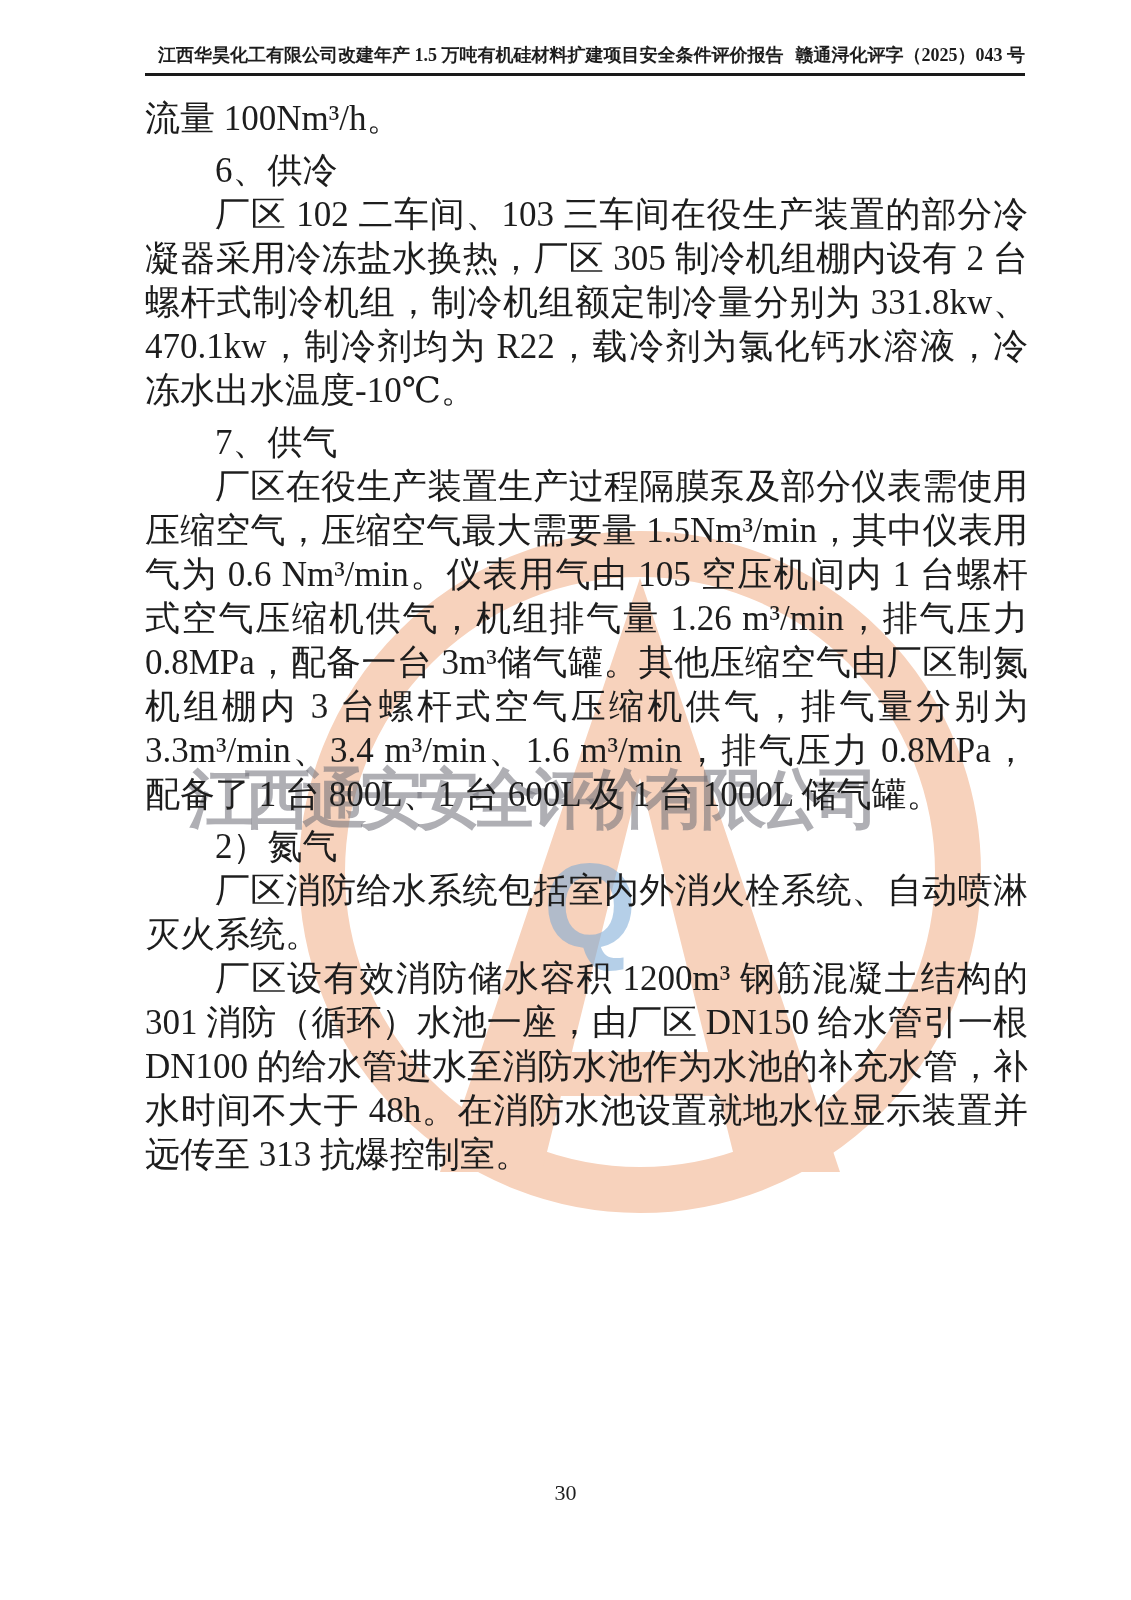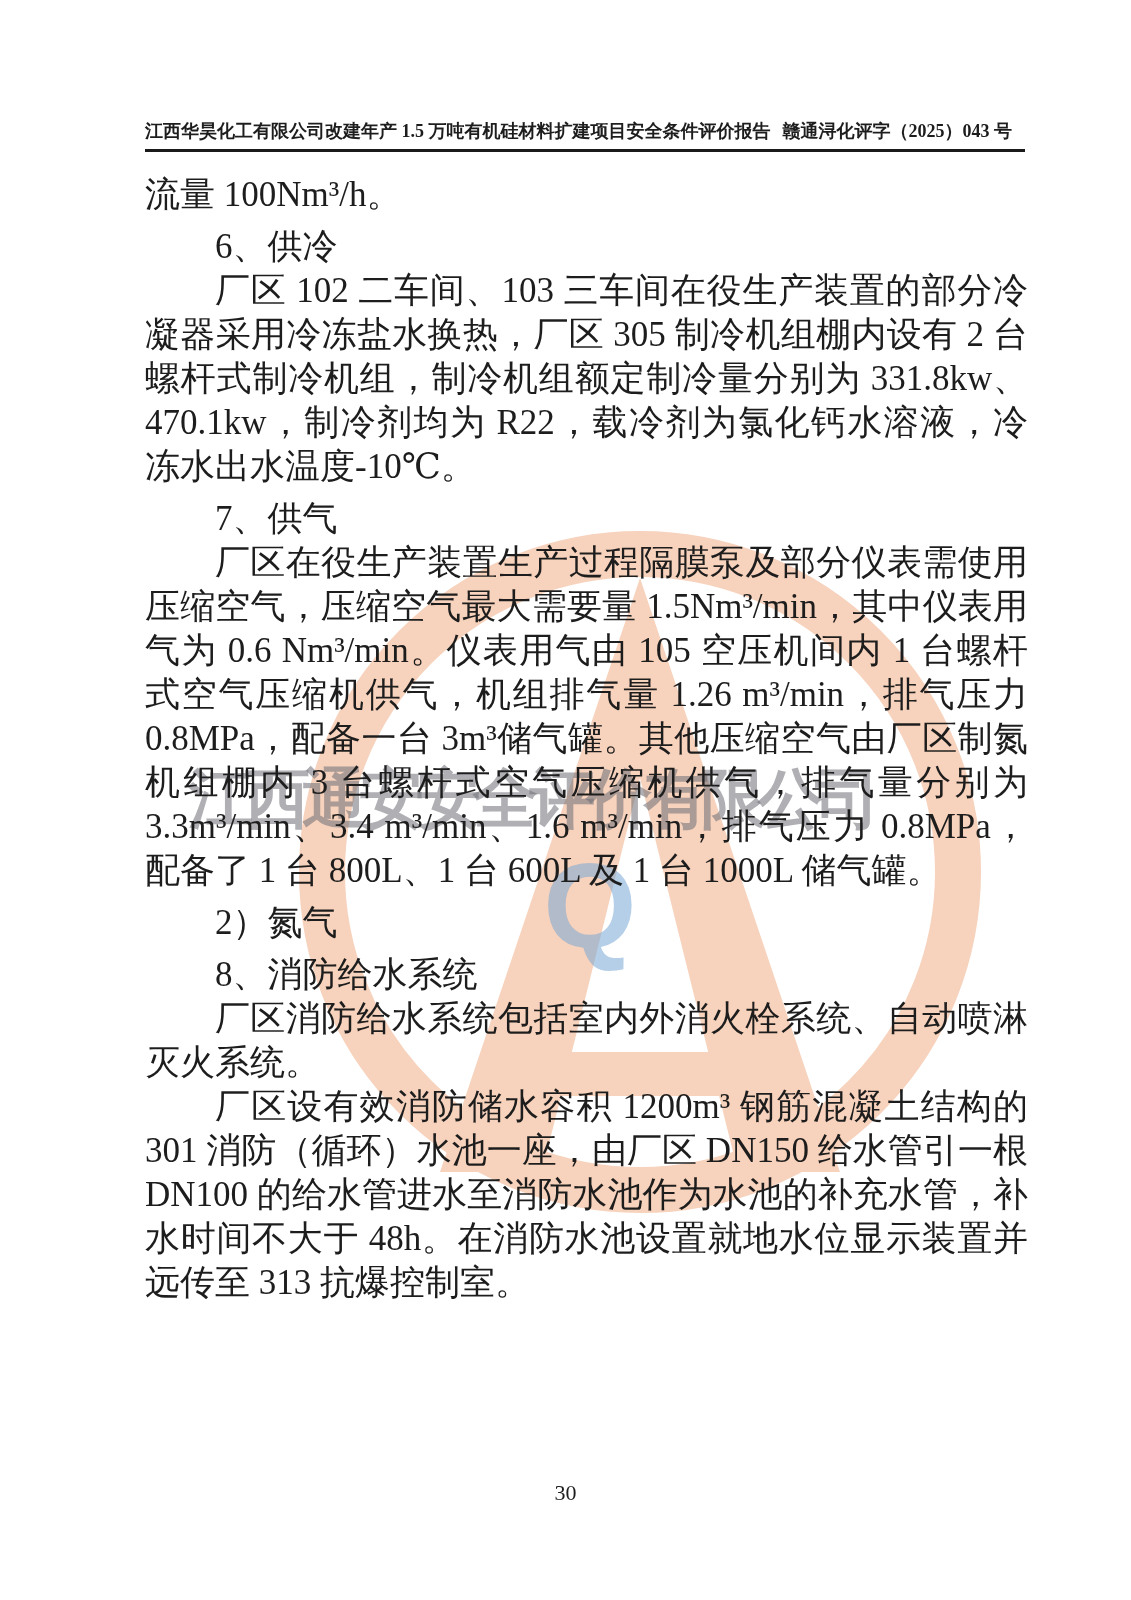--- a/index.html
+++ b/index.html
@@ -35,23 +35,23 @@
     text-align: center;
     color: var(--wm-mono, rgba(120,168,214,0.55));
   }
   .wm-q  { left: 520px; top: 845px; width: 140px; font-size: 120px; }
   .wm-ta { left: 462px; top: 945px; width: 246px; font-size: 150px; letter-spacing: 6px; }
 
   
   .content { position: relative; z-index: 1; padding: 0 106px 0 145px; }
   .header {
     display: flex;
-    justify-content: flex-start;
+    justify-content: flex-end;
     align-items: baseline;
-    padding-top: 119px;
+    padding-top: 43px;
     font-size: 18px;
     font-weight: bold;
     white-space: nowrap;
     font-family: Liberation Serif, serif;
   }
   .header .doc-no { margin-left: 12px; }
   .rule { margin-top: 6px; border-bottom: 3px solid #1a1a1a; }
 
   .body-text { margin-top: 21px; width: 883px; }
   .body-text p {
@@ -95,20 +95,19 @@
     </div>
     <div class="rule"></div>
 
     <div class="body-text">
       <p class="continuation">流量 100Nm³/h。</p>
       <p class="heading">6、供冷</p>
       <p class="para">厂区 102 二车间、103 三车间在役生产装置的部分冷凝器采用冷冻盐水换热，厂区 305 制冷机组棚内设有 2 台螺杆式制冷机组，制冷机组额定制冷量分别为 331.8kw、470.1kw，制冷剂均为 R22，载冷剂为氯化钙水溶液，冷冻水出水温度-10℃。</p>
       <p class="heading">7、供气</p>
       <p class="para">厂区在役生产装置生产过程隔膜泵及部分仪表需使用压缩空气，压缩空气最大需要量 1.5Nm³/min，其中仪表用气为 0.6 Nm³/min。仪表用气由 105 空压机间内 1 台螺杆式空气压缩机供气，机组排气量 1.26 m³/min，排气压力 0.8MPa，配备一台 3m³储气罐。其他压缩空气由厂区制氮机组棚内 3 台螺杆式空气压缩机供气，排气量分别为 3.3m³/min、3.4 m³/min、1.6 m³/min，排气压力 0.8MPa，配备了 1 台 800L、1 台 600L 及 1 台 1000L 储气罐。</p>
       <p class="heading">2）氮气</p>
-      <p class="heading">8、消防给水系统</p>
       <p class="para">厂区消防给水系统包括室内外消火栓系统、自动喷淋灭火系统。</p>
       <p class="para">厂区设有效消防储水容积 1200m³ 钢筋混凝土结构的 301 消防（循环）水池一座，由厂区 DN150 给水管引一根 DN100 的给水管进水至消防水池作为水池的补充水管，补水时间不大于 48h。在消防水池设置就地水位显示装置并远传至 313 抗爆控制室。</p>
     </div>
   </div>
 
   <div class="pageno">30</div>
 </div>
 
 </body></html>

